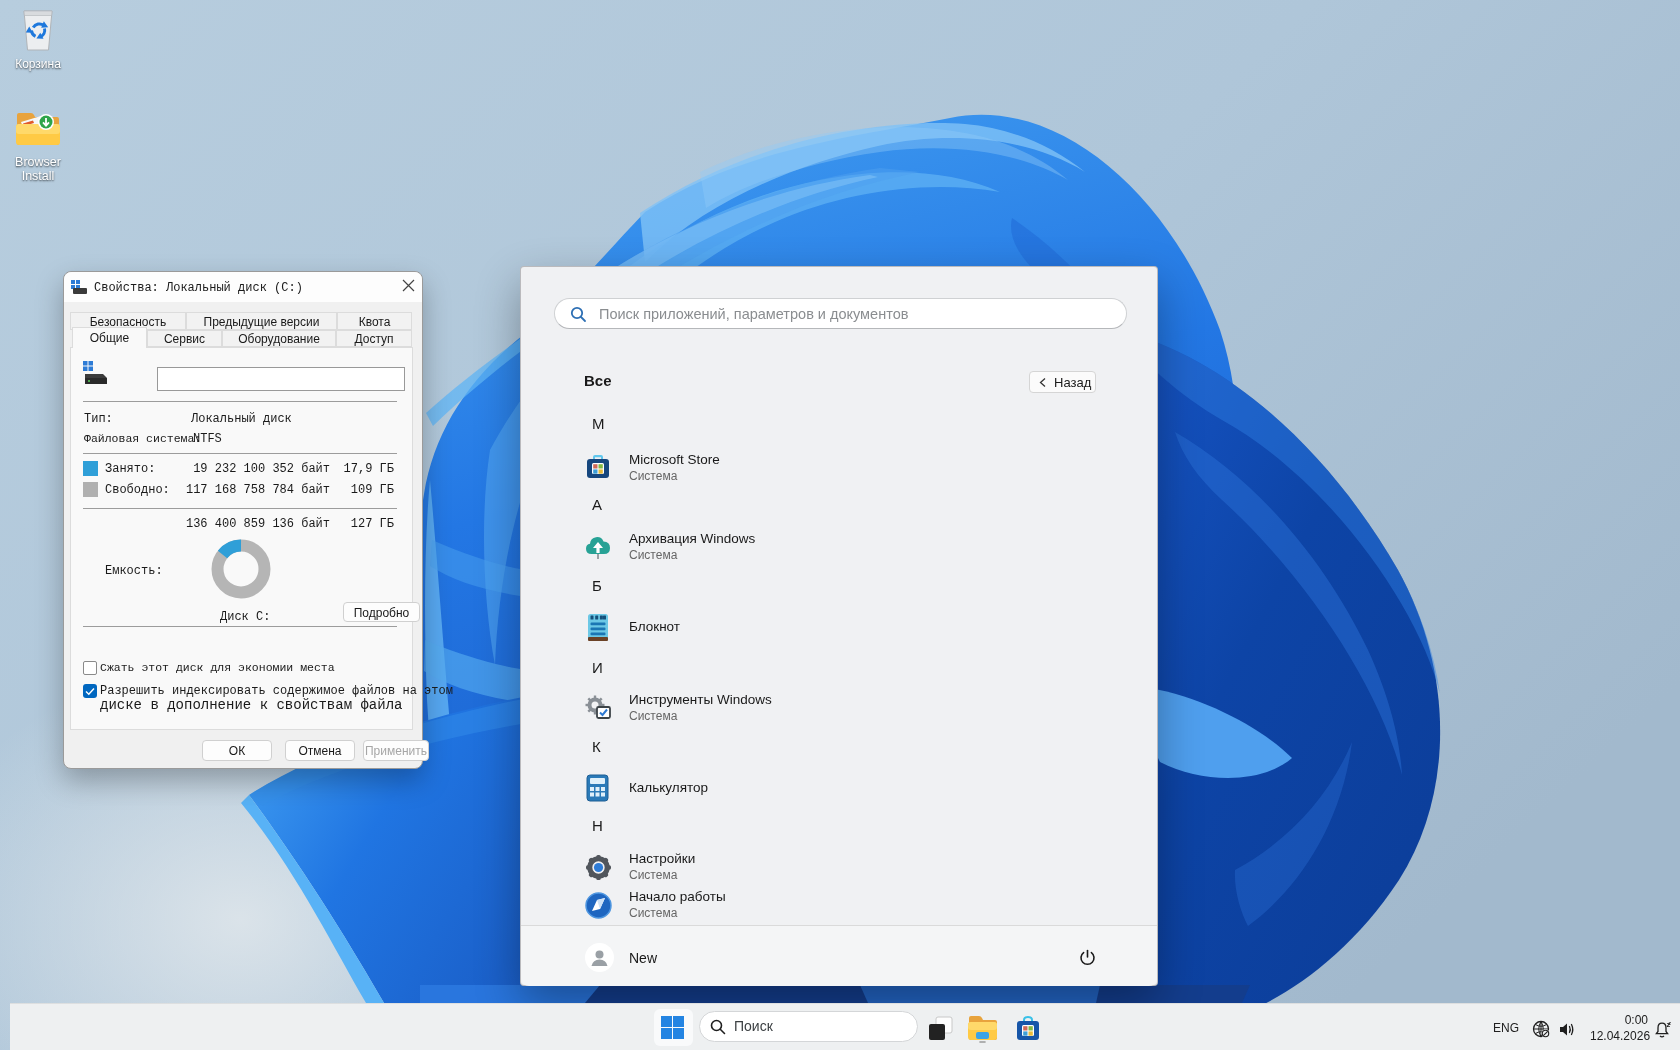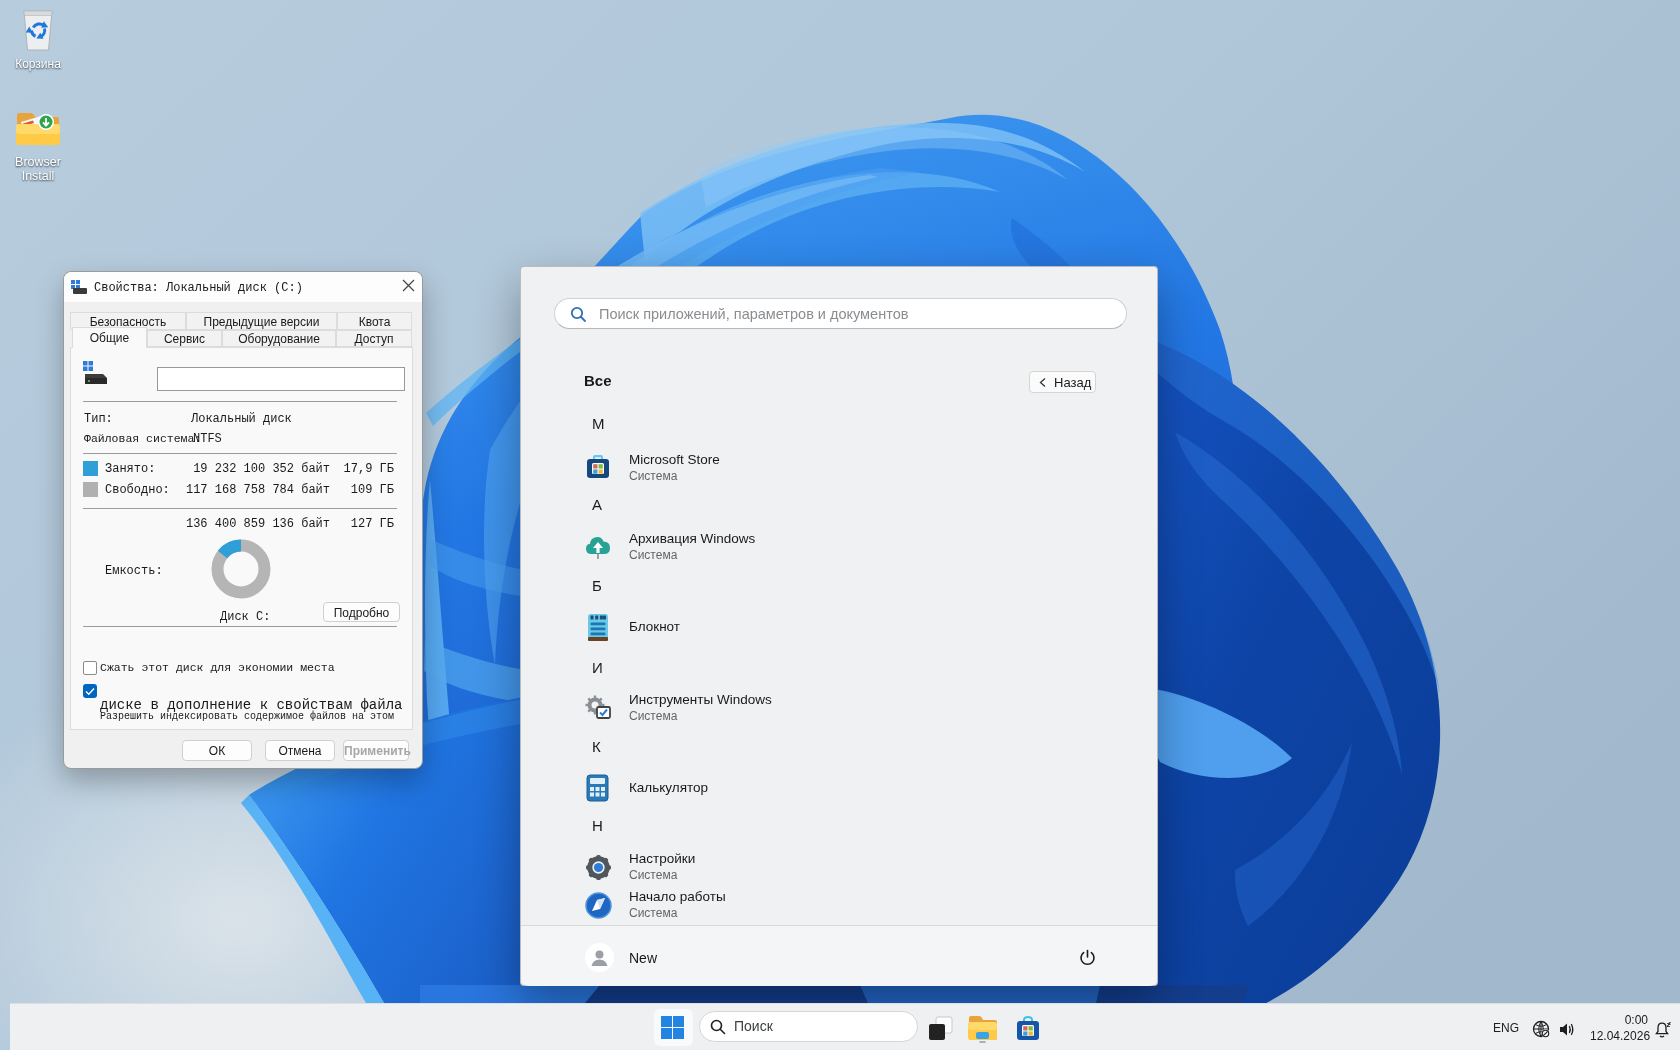--- a/index.html
+++ b/index.html
@@ -7,21 +7,21 @@
 .abs{position:absolute;}
 
 .dicon{position:absolute;text-align:center;color:#fff;font-size:12px;text-shadow:0 1px 2px rgba(0,0,0,.75);}
 
 #dlg{position:absolute;left:63px;top:271px;width:358px;height:496px;background:#f0f0f0;border:1px solid #9a9a9a;border-radius:8px;box-shadow:0 12px 28px rgba(0,0,0,.28);z-index:2;font-size:12px;color:#1a1a1a;}
 #dlgtitle{position:absolute;left:0;top:0;right:0;height:30px;background:#fdfdfd;border-radius:8px 8px 0 0;}
 .tab{position:absolute;background:#f2f2f2;border:1px solid #dcdcdc;box-sizing:border-box;text-align:center;font-size:12px;color:#1a1a1a;}
 #tabpage{position:absolute;left:6px;top:75px;width:343px;height:383px;background:#f9f9f9;border:1px solid #dcdcdc;box-sizing:border-box;}
 .sep{position:absolute;left:19px;width:314px;border-top:1px solid #9c9c9c;height:0;}
 .lbl{position:absolute;white-space:nowrap;font-family:Liberation Mono, monospace;}
-.btn{position:absolute;background:#fdfdfd;border:1px solid #d0d0d0;border-radius:4px;box-sizing:border-box;text-align:center;font-size:12px;color:#1a1a1a;}
+.btn{position:absolute;background:#fdfdfd;border:1px solid #d0d0d0;border-radius:4px;box-sizing:border-box;text-align:center;font-size:12px;color:#1a1a1a;margin-left:20px;}
 
 #menu{position:absolute;left:520px;top:266px;width:638px;height:720px;background:#f0f1f3;border:1px solid rgba(120,120,125,.45);border-radius:4px;box-shadow:0 18px 45px rgba(0,0,0,.33);z-index:3;box-sizing:border-box;}
 #msearch{position:absolute;left:33px;top:31px;width:573px;height:31px;background:#fff;border:1px solid #cfd1d3;border-bottom-color:#b5b7ba;border-radius:16px;box-sizing:border-box;}
 .mletter{position:absolute;left:71px;font-size:15px;color:#1b1b1b;}
 .mtitle{position:absolute;left:108px;font-size:13.5px;color:#191919;white-space:nowrap;}
 .msub{position:absolute;left:108px;font-size:12px;color:#666;white-space:nowrap;}
 .micon{position:absolute;left:64px;}
 
 #tbar{position:absolute;left:10px;top:1003px;width:1680px;height:47px;background:#eef0f1;border-top:1px solid rgba(0,0,0,.07);z-index:4;box-sizing:border-box;}
 .tray{position:absolute;font-size:12px;color:#202020;}
@@ -178,25 +178,25 @@
  </svg>
  <div class="lbl" style="left:156px;top:338px;">Диск C:</div>
  <div class="btn" style="left:259px;top:330px;width:77px;height:20px;line-height:20px;">Подробно</div>
  <div class="sep" style="top:354px;"></div>
  <div class="abs" style="left:19px;top:389px;width:12px;height:12px;border:1px solid #8a8a8a;border-radius:2px;background:#fff;"></div>
  <div class="lbl" style="left:36px;top:389px;font-size:11.5px;">Сжать этот диск для экономии места</div>
  <div class="abs" style="left:19px;top:412px;width:14px;height:14px;border-radius:3px;background:#0067c0;"></div>
  <svg class="abs" style="left:21px;top:415px;" width="10" height="9" viewBox="0 0 10 9">
         <path d="M1,4.5 L3.8,7.2 L9,1.5" stroke="#fff" stroke-width="1.4" fill="none"></path>
       </svg>
- <div class="lbl" style="left:36px;top:412px;font-size:10px;margin-top:27px;">Разрешить индексировать содержимое файлов на этом</div>
+ <div class="lbl" style="left:36px;top:412px;font-size:12px;">Разрешить индексировать содержимое файлов на этом</div>
  <div class="lbl" style="left:36px;top:425px;font-size:14px;">диске в дополнение к свойствам файла</div>
  <div class="btn" style="left:118px;top:468px;width:70px;height:21px;line-height:21px;">ОК</div>
  <div class="btn" style="left:201px;top:468px;width:70px;height:21px;line-height:21px;">Отмена</div>
- <div class="btn" style="left:279px;top:468px;width:66px;height:21px;line-height:21px;color:#a6a6a6;font-weight:bold;">Применить</div>
+ <div class="btn" style="left:279px;top:468px;width:66px;height:21px;line-height:21px;color:#a6a6a6;">Применить</div>
 </div>
 
 <div id="menu">
  <div id="msearch"></div>
  <svg class="abs" style="left:49px;top:39px;" width="17" height="17" viewBox="0 0 17 17">
   <circle cx="7" cy="7" r="5.2" fill="none" stroke="#2d6fb4" stroke-width="1.8"></circle>
   <path d="M11,11 L15,15" stroke="#2d6fb4" stroke-width="1.8" stroke-linecap="round"></path>
  </svg>
  <div class="abs" style="left:78px;top:39px;font-size:14.5px;color:#8a8d90;">Поиск приложений, параметров и документов</div>
  <div class="abs" style="left:63px;top:105px;font-size:15px;font-weight:700;color:#1a1a1a;">Все</div>

